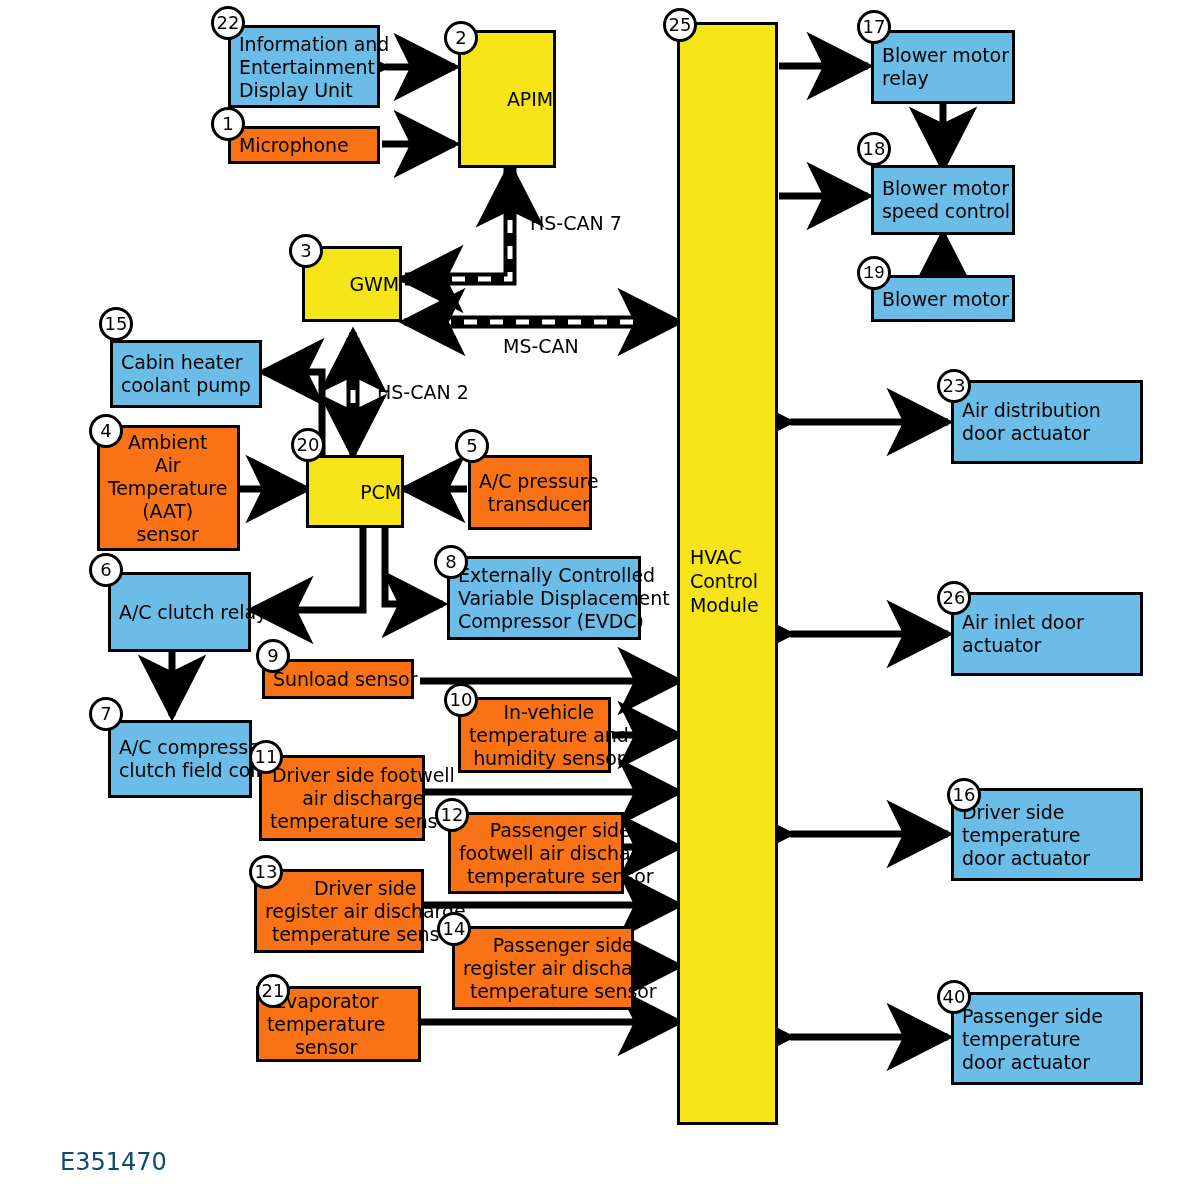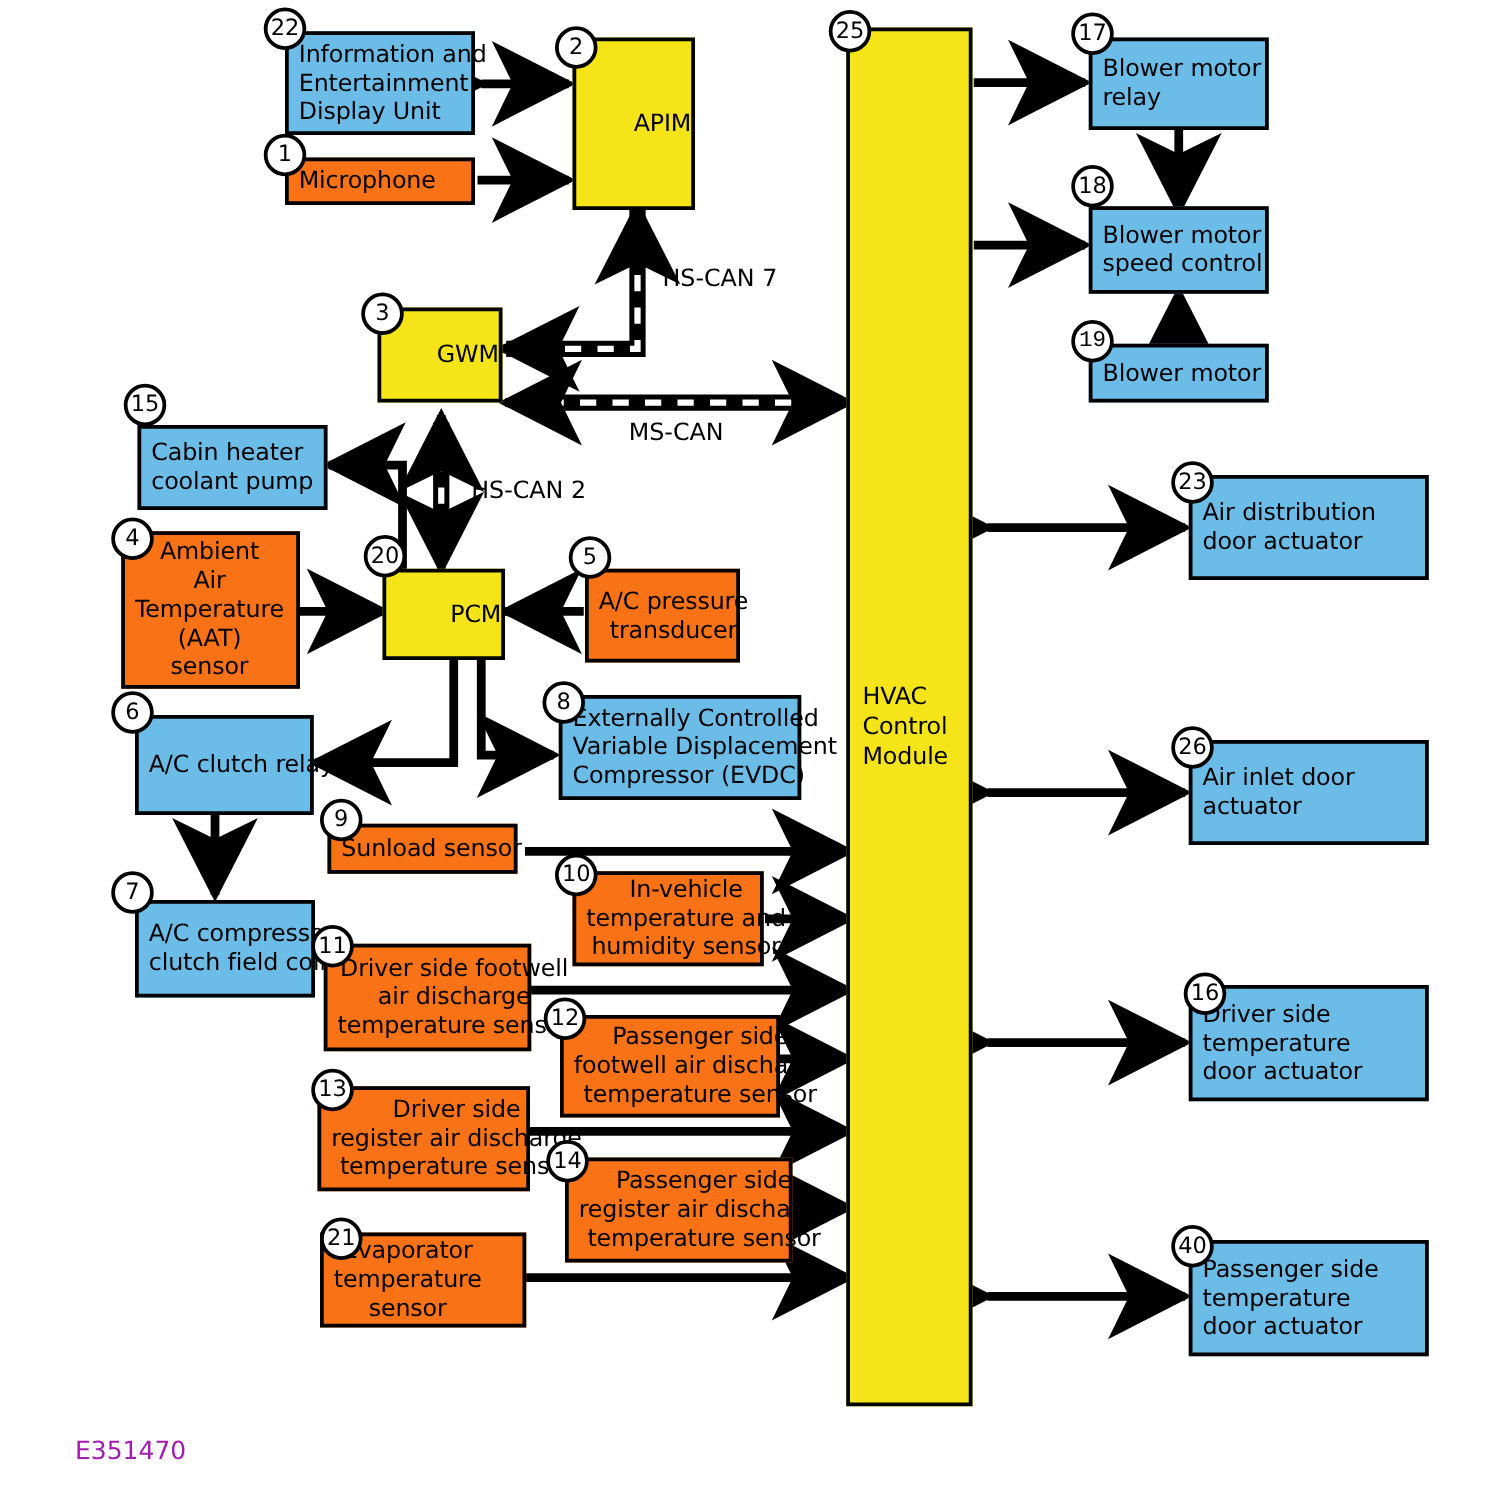--- a/index.html
+++ b/index.html
@@ -79,22 +79,22 @@
     position: absolute;
     font-size: 19px;
     color: #000000;
     z-index: 4;
     white-space: nowrap;
   }
   #figure-code {
     position: absolute;
     left: 60px;
     top: 1148px;
-    font-size: 20px;
-    color: #a21caf;
+    font-size: 24px;
+    color: #0c4a6e;
     z-index: 4;
   }
 </style>
 </head>
 <body>
 
 <div id="canvas">
 
   <svg id="wires" viewBox="0 0 1200 1200">
     <defs>

